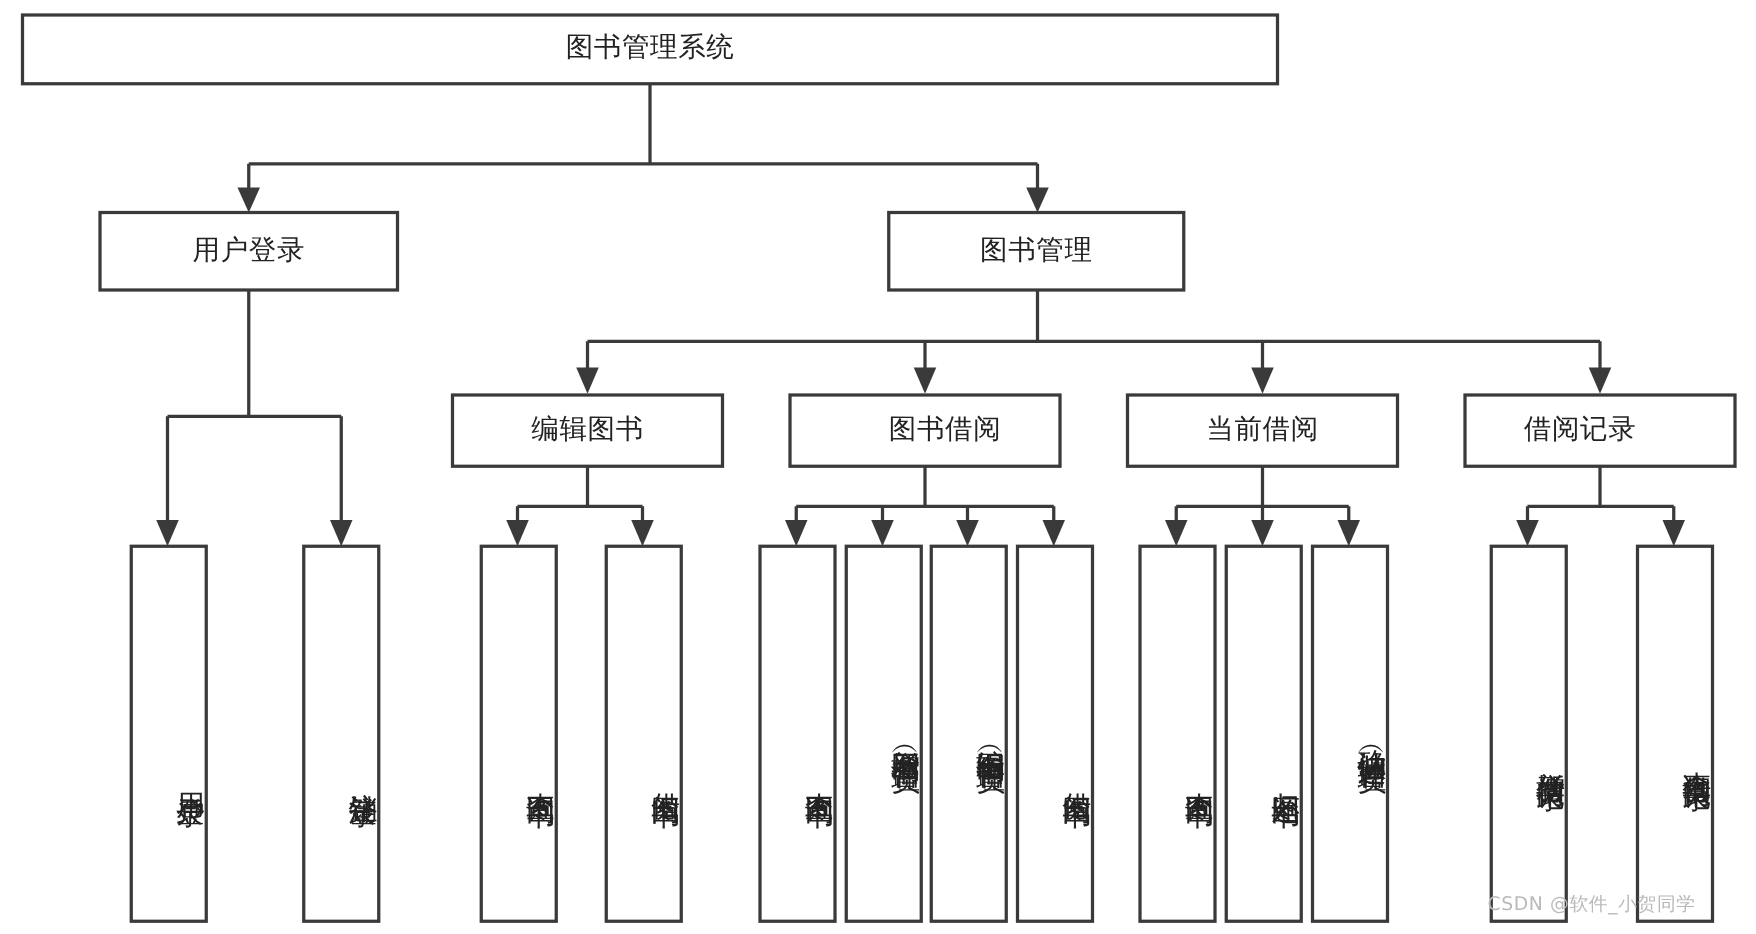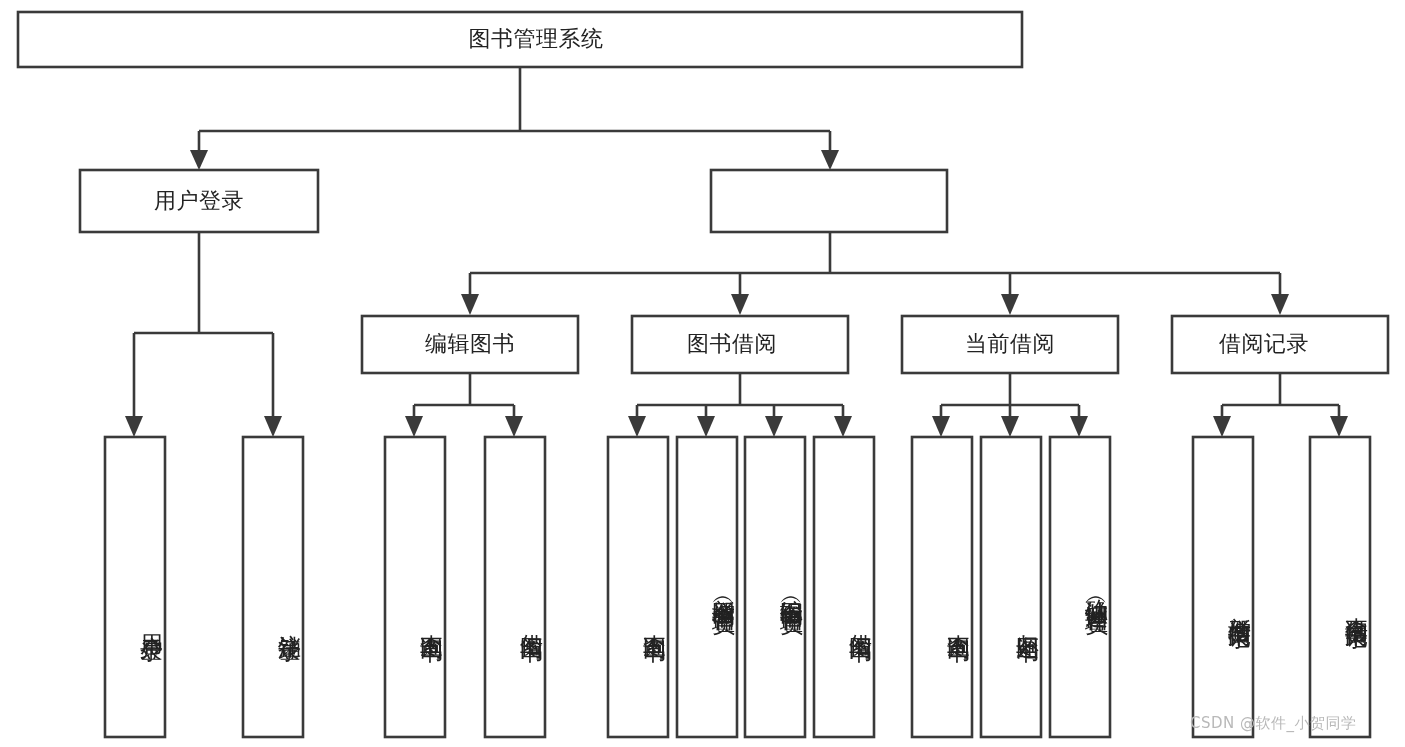--- a/index.html
+++ b/index.html
@@ -151,26 +151,27 @@
     <rect class="node-box" x="814" y="437" width="60" height="300"></rect>
 
     <rect class="node-box" x="912" y="437" width="60" height="300"></rect>
     <rect class="node-box" x="981" y="437" width="60" height="300"></rect>
     <rect class="node-box" x="1050" y="437" width="60" height="300"></rect>
 
     <rect class="node-box" x="1193" y="437" width="60" height="300"></rect>
     <rect class="node-box" x="1310" y="437" width="60" height="300"></rect>
   </svg>
 
-  <div class="node-label-h" style="left:34px; top:12px; width:1004px; height:55px;">图书管理系统</div>
+  <div class="node-label-h" style="left:18px; top:12px; width:1004px; height:55px;">图书管理系统</div>
 
   <div class="node-label-h" style="left:80px; top:170px; width:238px; height:62px;">用户登录</div>
+  <div class="node-label-h" style="left:711px; top:170px; width:236px; height:62px;">图书管理</div>
 
   <div class="node-label-h" style="left:362px; top:316px; width:216px; height:57px;">编辑图书</div>
-  <div class="node-label-h" style="left:600px; top:316px; width:216px; height:57px;padding-left:24px;">图书借阅</div>
+  <div class="node-label-h" style="left:624px; top:316px; width:216px; height:57px;padding-left:24px;">图书借阅</div>
   <div class="node-label-h" style="left:902px; top:316px; width:216px; height:57px;">当前借阅</div>
   <div class="node-label-h" style="left:1172px; top:316px; width:184px; height:57px;">借阅记录</div>
 
   <div class="node-label-v" style="left:105px; top:505px; width:60px; height:230px;">用户登录</div>
   <div class="node-label-v" style="left:243px; top:505px; width:60px; height:230px;">注销登录</div>
 
   <div class="node-label-v" style="left:385px; top:505px; width:60px; height:230px;">查询图书</div>
   <div class="node-label-v" style="left:485px; top:505px; width:60px; height:230px;">借阅图书</div>
 
   <div class="node-label-v" style="left:608px; top:505px; width:60px; height:230px;">查询图书</div>

